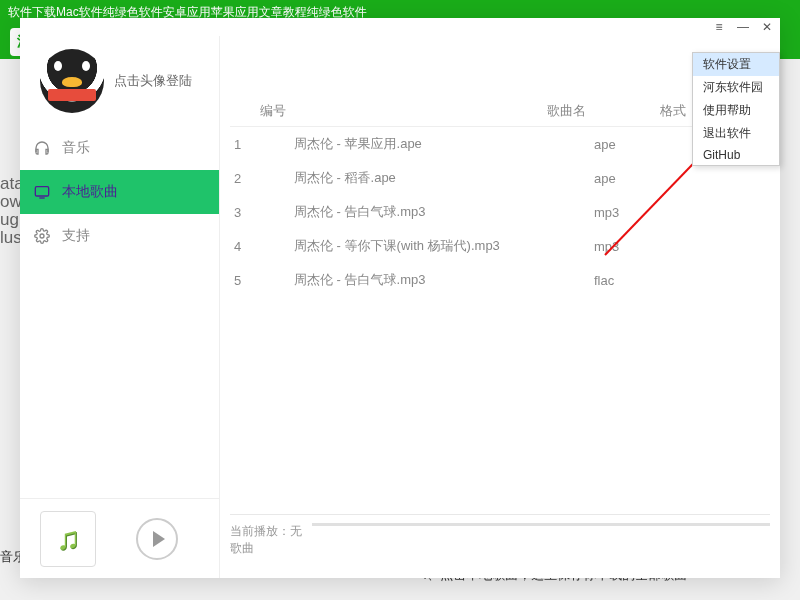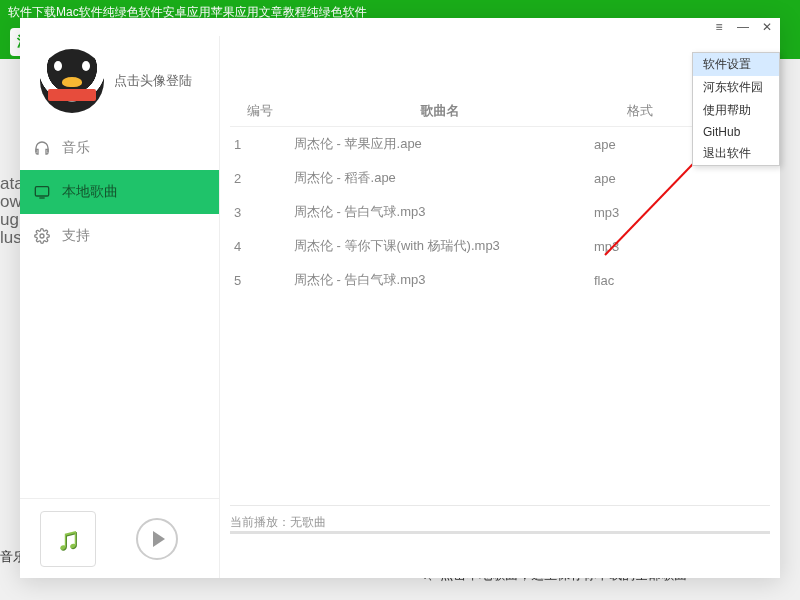--- a/index.html
+++ b/index.html
@@ -21,39 +21,39 @@
 .sidebar { width: 200px; border-right: 1px solid #eee; display: flex; flex-direction: column; }
 .avatar-block { height: 90px; display: flex; align-items: center; padding-left: 20px; gap: 10px; }
 .avatar { width: 64px; height: 64px; border-radius: 50%; background: radial-gradient(circle at 50% 30%, #222 0%, #222 45%, #fff 46%, #fff 60%, #222 61%); position: relative; overflow: hidden; }
 .avatar::before { content: ""; position: absolute; left: 14px; top: 12px; width: 8px; height: 10px; background: #fff; border-radius: 50%; }
 .avatar::after { content: ""; position: absolute; right: 14px; top: 12px; width: 8px; height: 10px; background: #fff; border-radius: 50%; }
 .avatar .beak { position: absolute; left: 22px; top: 28px; width: 20px; height: 10px; background: #f7b733; border-radius: 50% 50% 40% 40%; }
 .avatar .scarf { position: absolute; left: 8px; top: 40px; width: 48px; height: 12px; background: #e74c3c; border-radius: 2px; }
 .avatar-label { font-size: 13px; color: #666; }
 
 .nav-item { height: 44px; display: flex; align-items: center; padding-left: 14px; gap: 12px; font-size: 14px; color: #888; cursor: pointer; }
-.nav-item.active { background: #1fc36a; color: #14532d; }
+.nav-item.active { background: #1fc36a; color: #4c1d95; }
 .nav-icon { width: 16px; height: 16px; display: inline-flex; align-items: center; justify-content: center; }
 
 .sidebar-footer { margin-top: auto; height: 80px; border-top: 1px solid #eee; display: flex; align-items: center; padding-left: 20px; gap: 40px; }
 .album-art { width: 56px; height: 56px; border: 1px solid #ddd; border-radius: 4px; display: flex; align-items: center; justify-content: center; }
 .note-icon { font-size: 32px; color: #8bc34a; text-shadow: 1px 1px 0 #558b2f; }
 .play-btn { width: 42px; height: 42px; border: 2px solid #ccc; border-radius: 50%; display: flex; align-items: center; justify-content: center; cursor: pointer; }
 .play-tri { width: 0; height: 0; border-left: 12px solid #999; border-top: 8px solid transparent; border-bottom: 8px solid transparent; margin-left: 3px; }
 
 .main-area { flex: 1; display: flex; flex-direction: column; padding: 0 10px; }
 .table-wrap { flex: 1; padding-top: 60px; }
 table { width: 100%; border-collapse: collapse; font-size: 13px; }
-th { text-align: center; font-weight: normal; color: #888; padding: 6px 4px; border-bottom: 1px solid #eee; }
+th { text-align: right; font-weight: normal; color: #888; padding: 6px 4px; border-bottom: 1px solid #eee; }
 td { padding: 8px 4px; color: #888; }
 .col-idx { width: 60px; }
-.col-name { width: 300px; font-weight: bold; }
+.col-name { width: 300px; }
 .col-fmt { width: 100px; }
 
-.now-playing { height: 73px; border-top: 1px solid #e8e8e8; font-size: 12px; color: #999; display: flex; align-items: flex-start; padding-top: 8px; flex-direction: column; }
+.now-playing { height: 64px; border-top: 1px solid #e8e8e8; font-size: 12px; color: #999; display: flex; align-items: flex-start; padding-top: 8px; flex-direction: row; }
 .progress { width: 100%; height: 3px; background: #e0e0e0; }
 
 .context-menu { position: absolute; right: 0px; top: 34px; width: 88px; background: #fff; border: 1px solid #ccc; box-shadow: 2px 2px 6px rgba(0,0,0,0.15); z-index: 50; }
 .menu-item { padding: 3px 10px; font-size: 12px; color: #333; cursor: pointer; }
 .menu-item.hl { background: #d6eaff; }
 
 .arrow { position: absolute; z-index: 40; pointer-events: none; }
 .arrow-line { position: absolute; left: 605px; top: 195px; width: 155px; height: 2px; background: #e81010; transform: rotate(-46deg); transform-origin: left center; }
 .arrow-head { position: absolute; left: 722px; top: 58px; width: 0; height: 0; border-left: 7px solid transparent; border-right: 7px solid transparent; border-bottom: 16px solid #e81010; transform: rotate(44deg); }
 
@@ -194,21 +194,21 @@
         <div><span>当前播放：</span><span>无歌曲</span></div>
         <div class="progress"></div>
       </div>
     </div>
   </div>
 
   <div class="context-menu">
     <div class="menu-item hl">软件设置</div>
     <div class="menu-item">河东软件园</div>
     <div class="menu-item">使用帮助</div>
+    <div class="menu-item">退出软件</div>
     <div class="menu-item">GitHub</div>
-    <div class="menu-item">退出软件</div>
   </div>
 </div>
 
 <div class="arrow">
   <div class="arrow-line"></div>
   <div class="arrow-head"></div>
 </div>
 
 </body></html>

